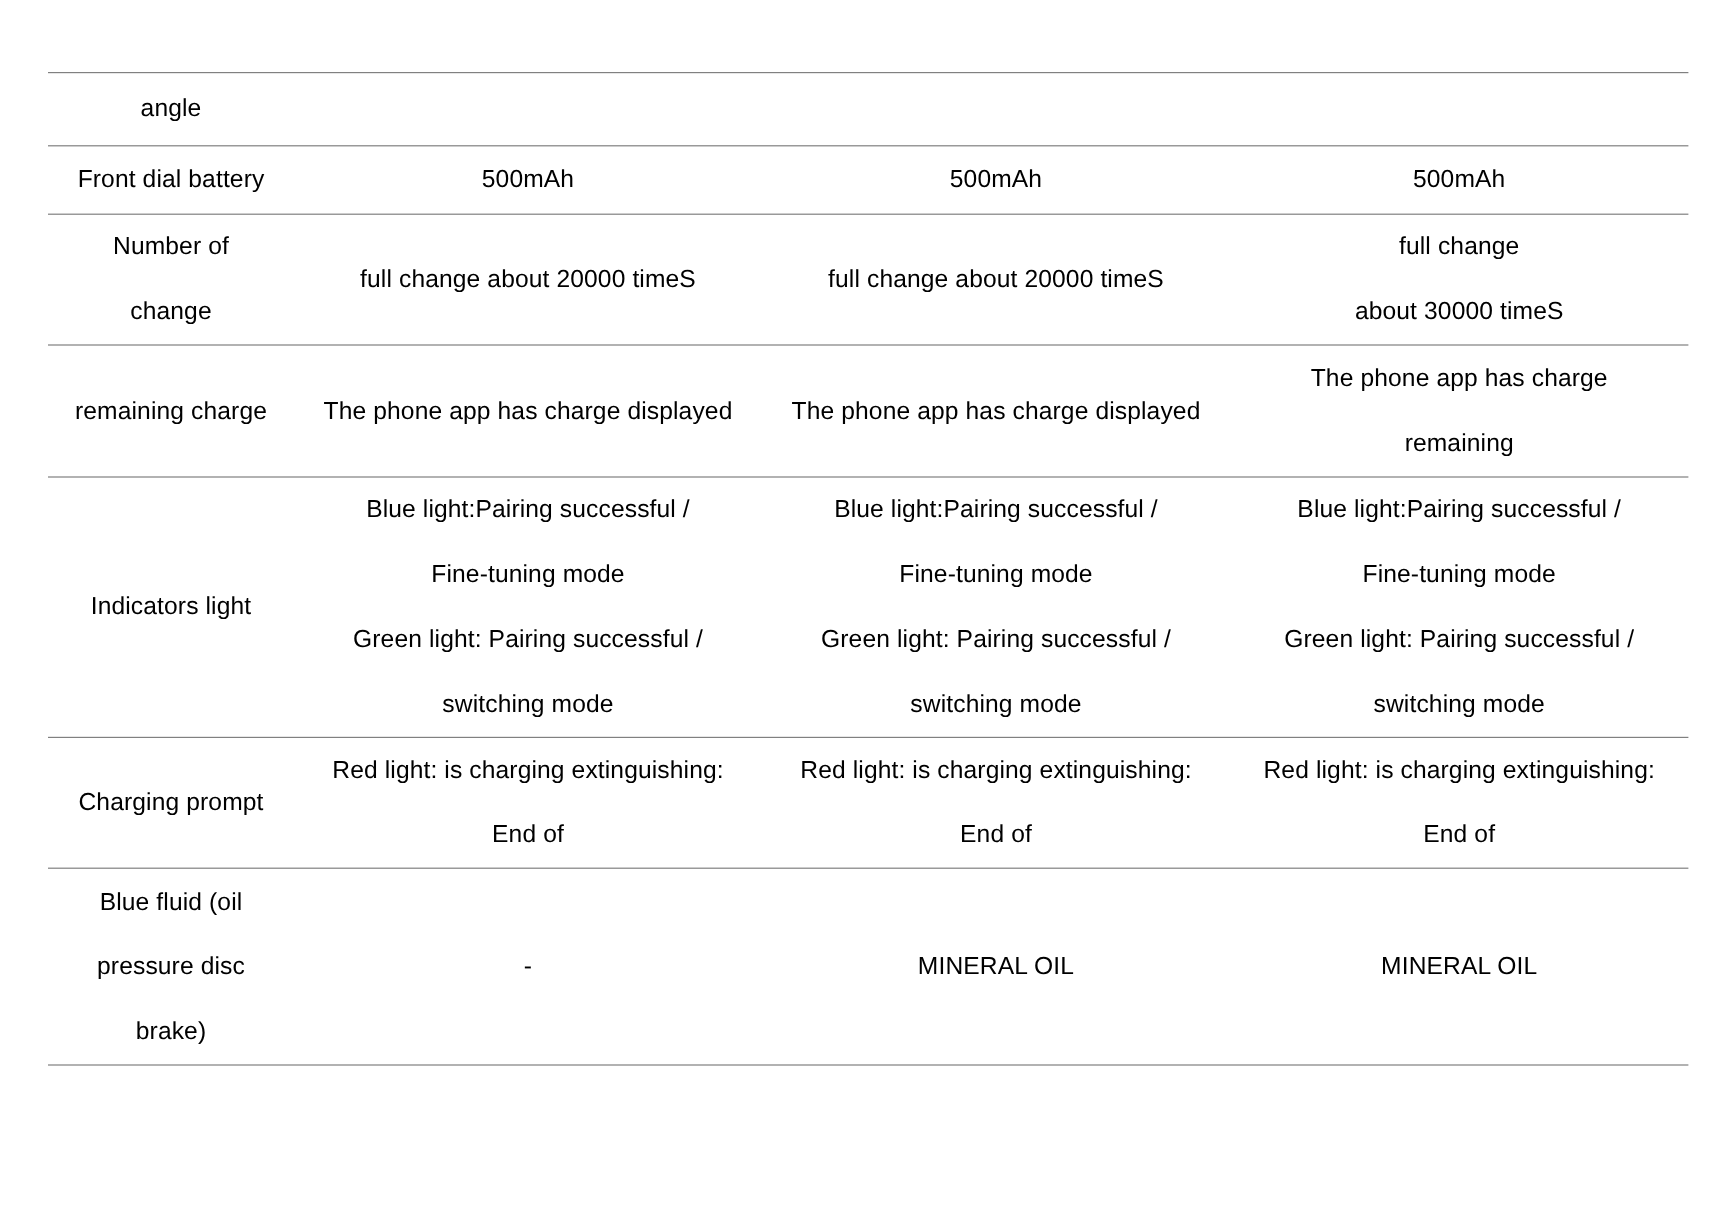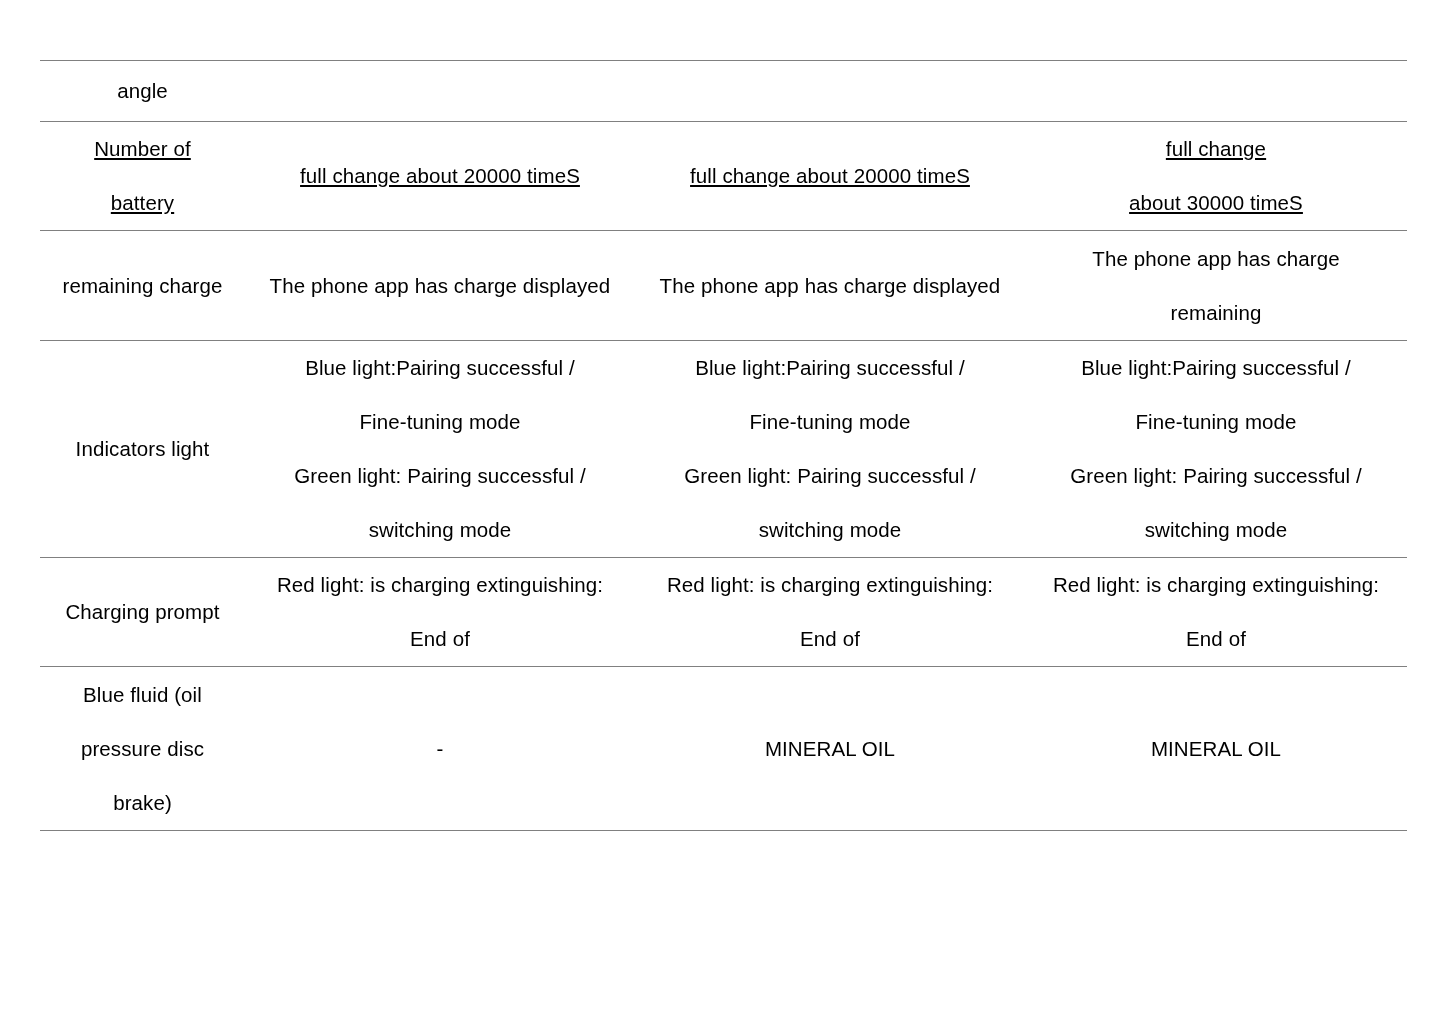--- a/index.html
+++ b/index.html
@@ -57,21 +57,21 @@
     display: block;
   }
   .cell-lines span {
     display: block;
   }
 
   
   .row-angle   td { height: 60px; }
   .row-front   td { height: 56px; }
   .row-rear    td { height: 54px; }
-  .row-changes td { height: 107px; text-decoration: underline; }
+  .row-changes td { height: 107px; }
   .row-remain  td { height: 109px; }
   .row-ind     td { height: 215px; }
   .row-charge  td { height: 106px; }
   .row-brake   td { height: 163px; }
 
   .dash { display: block; }
 </style>
 </head>
 <body>
 
@@ -101,27 +101,49 @@
             <span></span>
           </span>
         </td>
         <td>
           <span class="cell-lines">
             <span></span>
           </span>
         </td>
       </tr>
 
+      <tr class="row-front">
+        <td>
+          <span class="cell-lines">
+            <span>Front dial battery</span>
+          </span>
+        </td>
+        <td>
+          <span class="cell-lines">
+            <span>500mAh</span>
+          </span>
+        </td>
+        <td>
+          <span class="cell-lines">
+            <span>500mAh</span>
+          </span>
+        </td>
+        <td>
+          <span class="cell-lines">
+            <span>500mAh</span>
+          </span>
+        </td>
+      </tr>
 
 
       <tr class="row-changes">
         <td>
           <span class="cell-lines">
             <span>Number of</span>
-            <span>battery</span>
+            <span>change</span>
           </span>
         </td>
         <td>
           <span class="cell-lines">
             <span>full change about 20000 timeS</span>
           </span>
         </td>
         <td>
           <span class="cell-lines">
             <span>full change about 20000 timeS</span>

